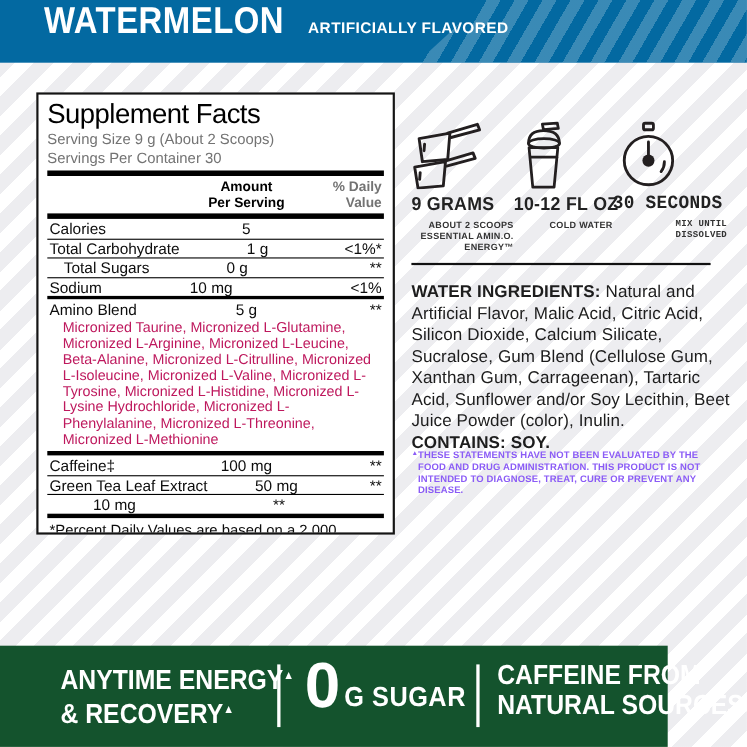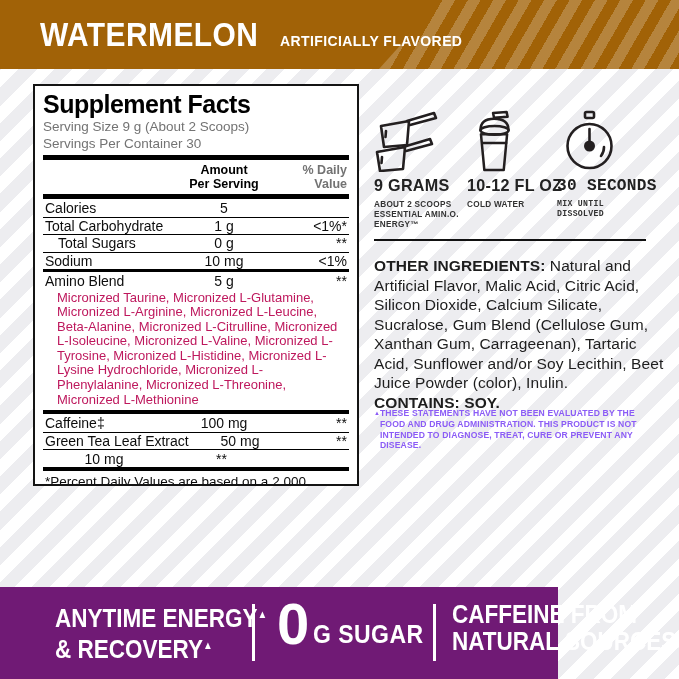--- a/index.html
+++ b/index.html
@@ -8,22 +8,22 @@
     font-family:"Liberation Sans", sans-serif;
     position:relative;
     overflow:hidden;
     background:
       repeating-linear-gradient(135deg, #ffffff 0 12px, #ededf0 12px 25px);
     color:#1b1b1b;
   }
 
   
   .top-banner {
-    position:absolute; left:0; top:0; width:679px; height:69px;
-    background:#a16207; display:flex; align-items:center; overflow:hidden;
+    position:absolute; left:0; top:0; width:679px; height:57px;
+    background:#0369a1; display:flex; overflow:hidden;
   }
   .top-banner .stripes {
     position:absolute; right:0; top:0; height:100%; width:300px;
     background:repeating-linear-gradient(120deg, rgba(255,255,255,0) 0 11px, rgba(255,255,255,0.22) 11px 22px);
     clip-path:polygon(62px 0, 100% 0, 100% 100%, 0 100%);
   }
   .flavor-wrap { position:relative; display:flex; align-items:baseline; margin-left:40px; }
   .flavor-name {
     color:#fff; font-size:34px; font-weight:bold; letter-spacing:0.5px;
     transform:scaleX(0.88); transform-origin:left bottom; white-space:nowrap;
@@ -32,72 +32,72 @@
     color:#fff; font-size:14px; font-weight:bold; letter-spacing:0.4px;
     margin-left:-8px; white-space:nowrap;
   }
 
   
   .sf-panel {
     position:absolute; left:33px; top:84px; width:326px; height:402px;
     background:#fff; border:2px solid #141414; padding:5px 8px 6px 8px;
     overflow:hidden;
   }
-  .sf-title { font-size:25px; font-weight:bold; letter-spacing:-0.5px; line-height:27px; color:#000; }
+  .sf-title { font-size:25px; font-weight:normal; letter-spacing:-0.5px; line-height:27px; color:#000; }
   .sf-serving { font-size:13.5px; line-height:15.5px; color:#737373; margin-top:1px; }
   .bar-thick { height:5px; background:#000; margin:4px 0 0 0; }
   .bar-med   { height:3px; background:#000; }
   .bar-thin4 { height:4px; background:#000; }
   .sf-headrow { display:flex; align-items:flex-end; padding:3px 2px 3px 2px; }
   .sf-headrow .h-name { flex:1; }
   .h-amount { width:118px; text-align:center; font-weight:bold; font-size:12.5px; line-height:14px; color:#000;}
   .h-dv { width:64px; text-align:right; font-weight:bold; font-size:12.5px; line-height:14px; color:#737373;}
   .sf-row { display:flex; align-items:center; height:17.5px; padding:0 2px; font-size:14px; color:#0d0d0d; }
-  .sf-row.sep { border-top:1px solid #000; }
+  .sf-row.sep { border-top:1px solid #000;gap:32px; }
   .sf-row .r-name { flex:1; white-space:nowrap; }
   .sf-row .r-name.indent { padding-left:13px; }
   .sf-row .r-amount { width:118px; text-align:center; }
   .sf-row .r-dv { width:64px; text-align:right; }
   .amino-detail {
     font-size:13px; line-height:14.6px; color:#be185d;
     padding:1px 2px 3px 14px;
   }
   .sf-foot { font-size:13.5px; line-height:15.5px; color:#0d0d0d; padding:3px 2px 0 2px; }
 
   
   .directions { position:absolute; left:374px; top:110px; width:292px; display:flex; }
   .step { display:flex; flex-direction:column; }
   .step1 { width:93px; }
   .step2 { width:90px; }
   .step3 { width:104px;font-family:Liberation Mono, monospace; }
   .step .icon-box { height:62px; display:flex; align-items:flex-start; }
   .step-title { font-size:17px; font-weight:bold; letter-spacing:0.3px; color:#222; margin-top:4px; white-space:nowrap; transform:scaleX(0.95); transform-origin:left; }
   .step-sub { margin-top:4px; }
-  .step-sub div { font-size:8.2px; font-weight:bold; letter-spacing:0.3px; color:#333; line-height:10px; white-space:nowrap; }
+  .step-sub div { font-size:8.2px; font-weight:bold; letter-spacing:0.3px; color:#333; line-height:10px; white-space:nowrap;text-align:right; }
   .icon-stroke { stroke:#231f20; fill:none; stroke-width:2.6; stroke-linejoin:round; stroke-linecap:round; }
 
   
   .ingr-divider { position:absolute; left:374px; top:239px; width:272px; height:2px; background:#111; }
   .other-ingredients {
     position:absolute; left:374px; top:256px; width:290px;
     font-size:15.5px; line-height:19.5px; letter-spacing:0.1px; color:#1d1d1d;
   }
   .other-ingredients b { font-weight:bold; }
   .contains { font-weight:bold; }
 
   
   .disclaimer {
     position:absolute; left:374px; top:408px; width:288px;
     display:flex; color:#8b5cf6;
   }
   .disc-mark { font-size:6px; width:10px; padding-top:2px; }
   .disc-text { font-size:8.6px; font-weight:bold; line-height:10.8px; letter-spacing:0.15px; }
 
   
-  .bottom-banner { position:absolute; left:0; top:587px; width:558px; height:92px; background:#701a75; }
+  .bottom-banner { position:absolute; left:0; top:587px; width:607px; height:92px; background:#14532d; }
   .bb-left { position:absolute; left:55px; top:14px; color:#fff; font-weight:bold; font-size:25px; line-height:27px; transform:scaleX(0.9); transform-origin:left top; white-space:nowrap; }
   .bb-left sup, .bb-right sup { font-size:11px; vertical-align:9px; }
   .bb-div { position:absolute; top:17px; width:3px; height:57px; background:#fff; }
   .bb-div1 { left:252px; } .bb-div2 { left:433px; }
   .bb-center { position:absolute; left:277px; top:8px; display:flex; align-items:flex-end; color:#fff; }
   .bb-zero { font-size:58px; font-weight:bold; line-height:58px; }
   .bb-gsugar { font-size:25px; font-weight:bold; line-height:25px; margin-left:4px; margin-bottom:6px; letter-spacing:0.5px; transform:scaleX(0.92); transform-origin:left bottom; white-space:nowrap; }
   .bb-right { position:absolute; left:452px; top:14px; color:#fff; font-weight:bold; font-size:25px; line-height:27px; transform:scaleX(0.9); transform-origin:left top; white-space:nowrap; }
 </style>
 </head>
@@ -243,21 +243,21 @@
     <div class="step-title">30 SECONDS</div>
     <div class="step-sub">
       <div>MIX UNTIL</div>
       <div>DISSOLVED</div>
     </div>
   </div>
 </div>
 
 <div class="ingr-divider"></div>
 <div class="other-ingredients">
-  <b>OTHER INGREDIENTS:</b><span> Natural and Artificial Flavor, Malic Acid, Citric Acid, Silicon Dioxide, Calcium Silicate, Sucralose, Gum Blend (Cellulose Gum, Xanthan Gum, Carrageenan), Tartaric Acid, Sunflower and/or Soy Lecithin, Beet Juice Powder (color), Inulin.</span>
+  <b>WATER INGREDIENTS:</b><span> Natural and Artificial Flavor, Malic Acid, Citric Acid, Silicon Dioxide, Calcium Silicate, Sucralose, Gum Blend (Cellulose Gum, Xanthan Gum, Carrageenan), Tartaric Acid, Sunflower and/or Soy Lecithin, Beet Juice Powder (color), Inulin.</span>
   <div class="contains">CONTAINS: SOY.</div>
 </div>
 
 <div class="disclaimer">
   <div class="disc-mark">▲</div>
   <div class="disc-text">THESE STATEMENTS HAVE NOT BEEN EVALUATED BY THE FOOD AND DRUG ADMINISTRATION. THIS PRODUCT IS NOT INTENDED TO DIAGNOSE, TREAT, CURE OR PREVENT ANY DISEASE.</div>
 </div>
 
 <div class="bottom-banner">
   <div class="bb-left">

